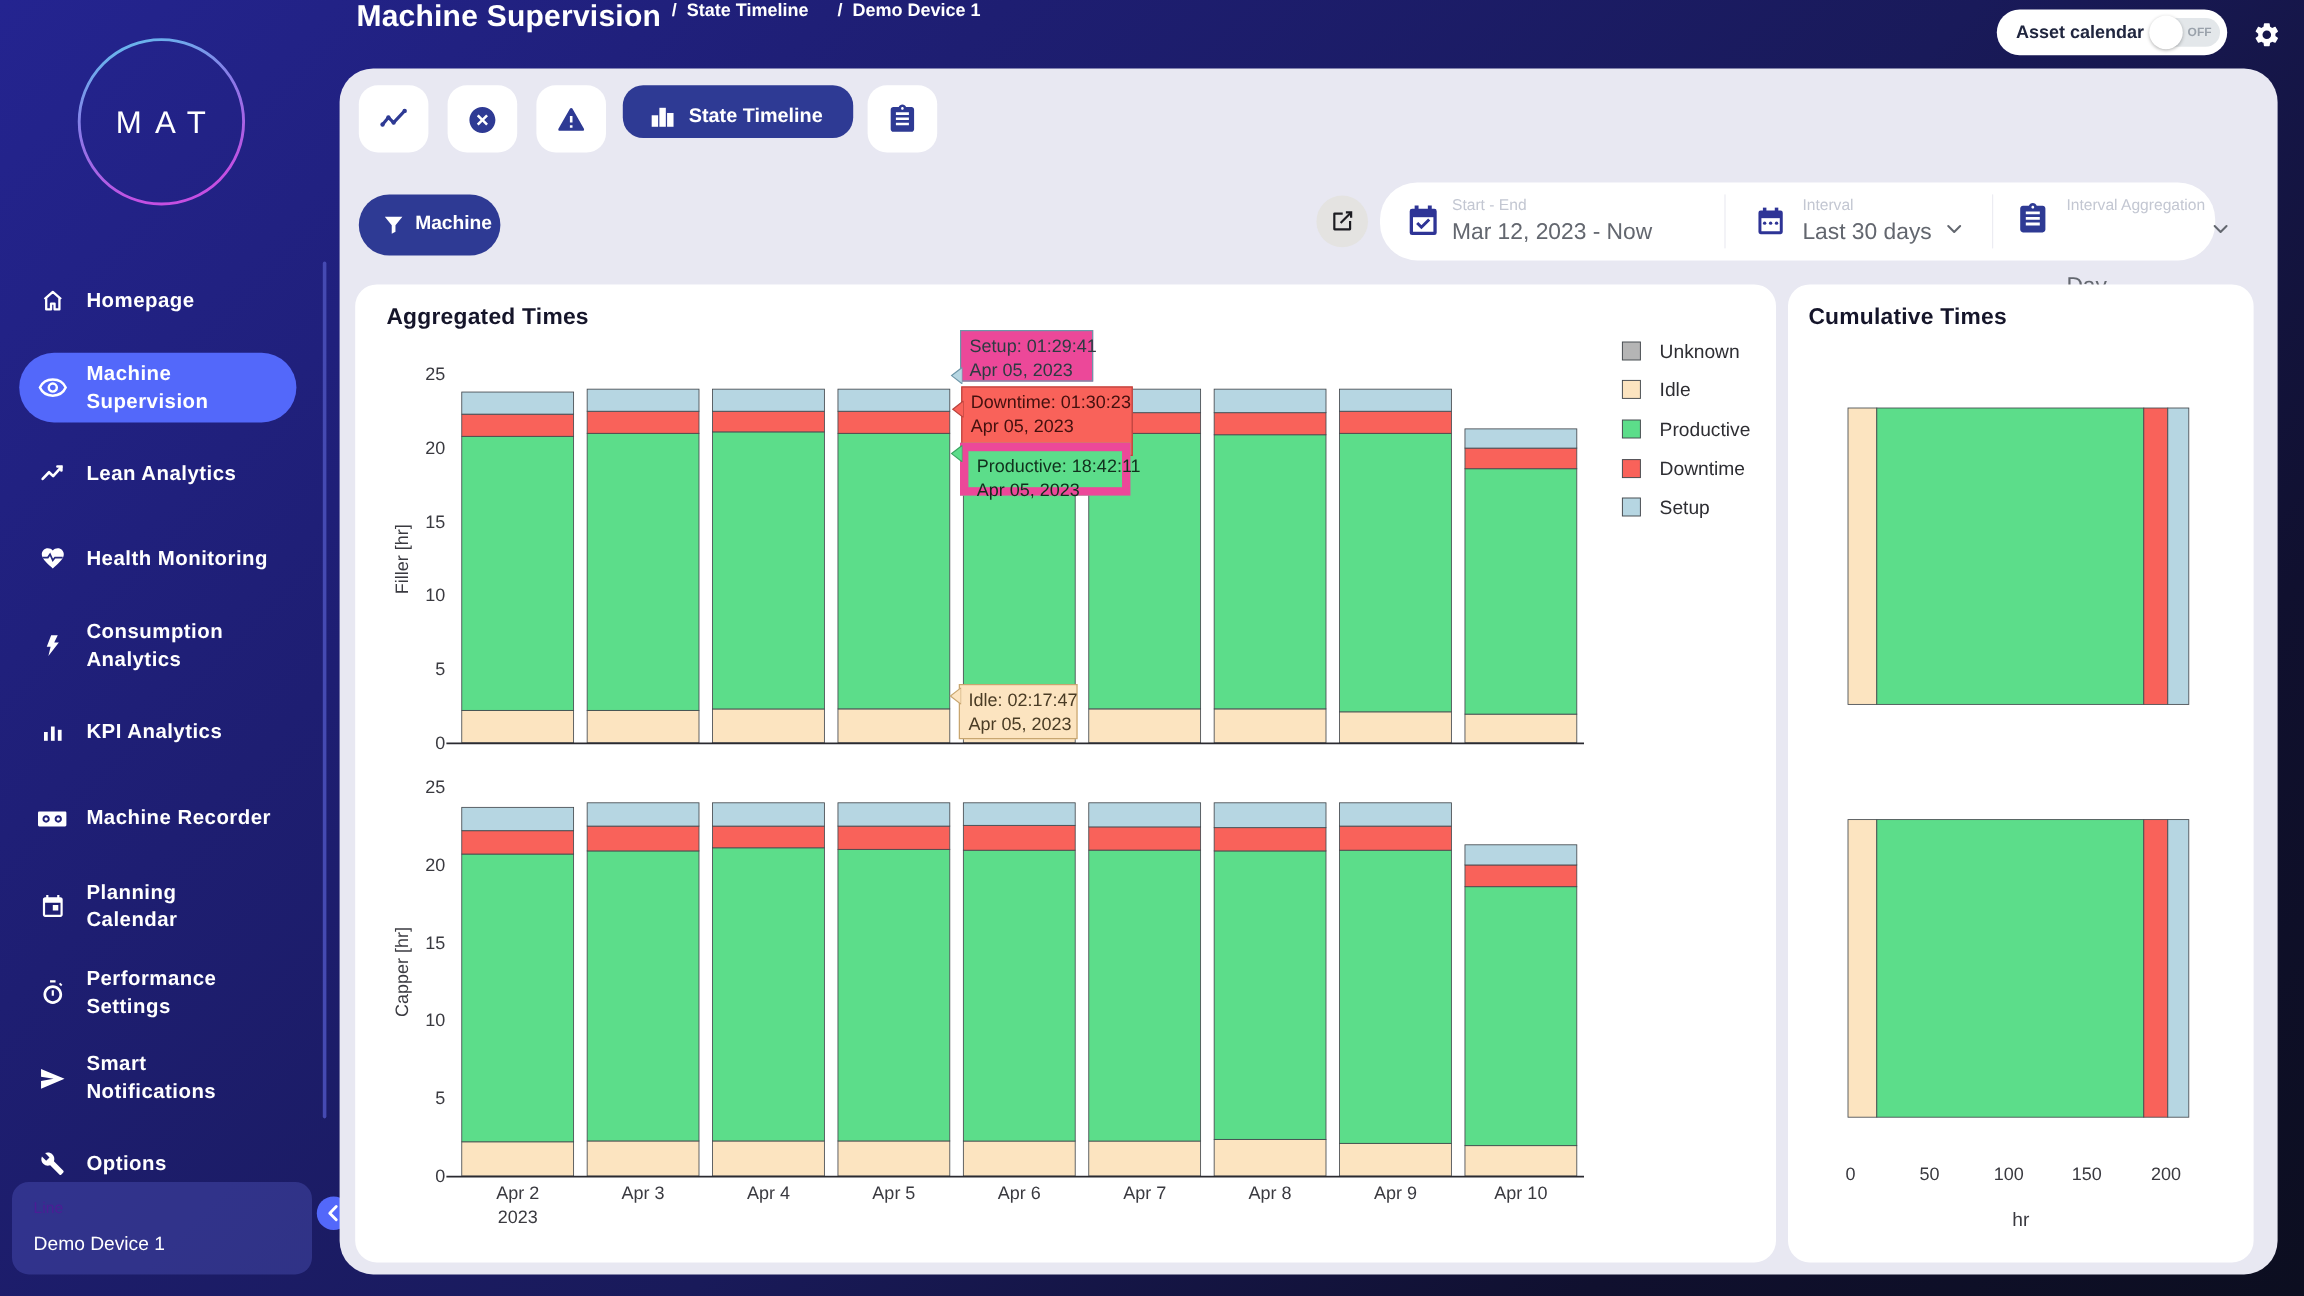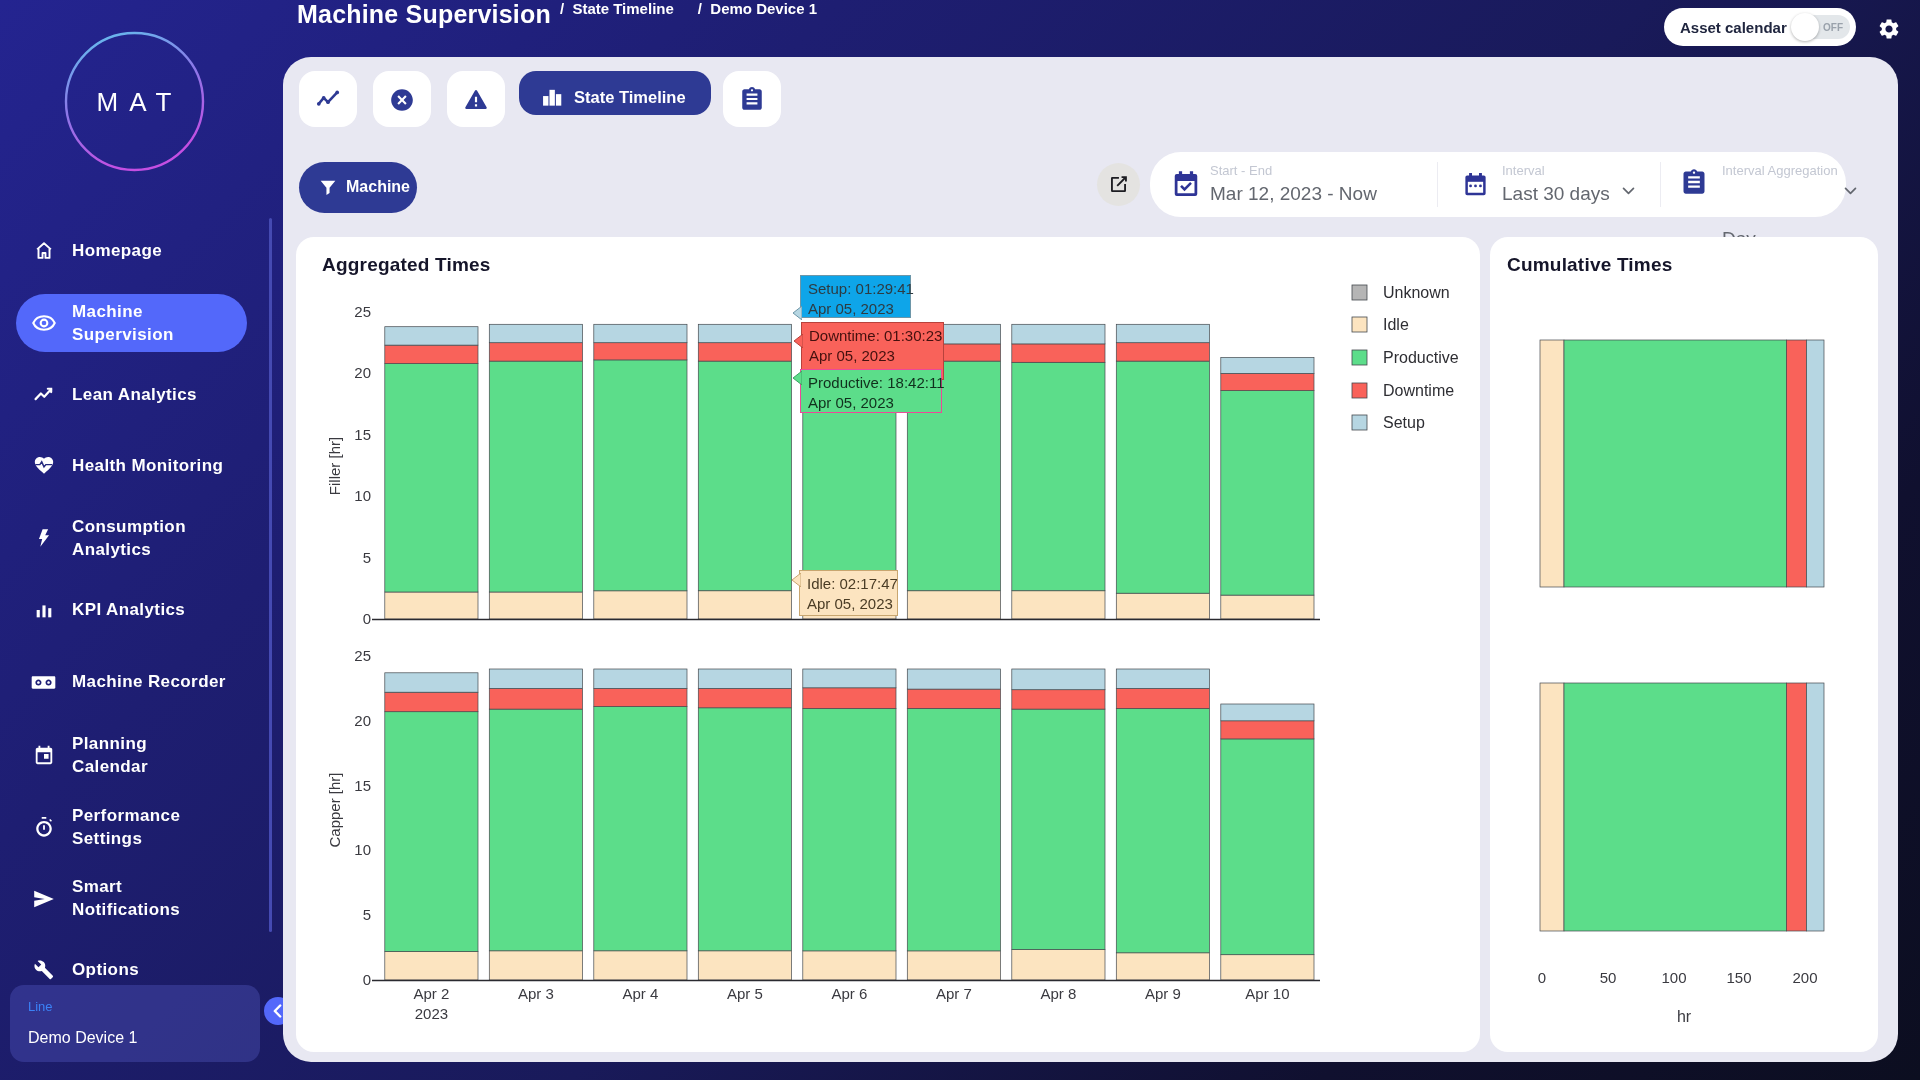--- a/index.html
+++ b/index.html
@@ -82,21 +82,21 @@
         <path fill="#fff" d="M2.2 20.2v-6.4l10.5-1.8L2.2 10.2V3.8L21.8 12z"></path>
       </svg>
   <div class="abs" style="left:72px;top:876px;font-size:17px;letter-spacing:.4px;font-weight:bold;color:#fff;line-height:22.5px;">Smart<br>Notifications</div>
   <svg class="abs" style="left:33px;top:959px;" width="22" height="22" viewBox="0 0 24 24">
         <path fill="#fff" d="M21.6 18.2 13 9.6c.8-2.1.4-4.6-1.3-6.3C9.9 1.5 7.2 1.1 5 2.1L9 6 6 9 2.1 5.1c-1 2.2-.6 4.9 1.2 6.7 1.7 1.7 4.2 2.1 6.3 1.3l8.6 8.6c.4.4 1 .4 1.4 0l1.9-1.9c.5-.5.5-1.2.1-1.6z"></path>
       </svg>
   <div class="abs" style="left:72px;top:959px;font-size:17px;letter-spacing:.4px;font-weight:bold;color:#fff;line-height:22.5px;">Options</div>
   </div>
 
   <div class="abs" style="left:10px;top:985px;width:250px;height:77px;background:rgba(103,112,228,0.28);border-radius:14px;">
-    <div class="abs" style="left:18px;top:14px;font-size:13px;color:#3b82f6;">Line</div>
+    <div class="abs" style="left:18px;top:14px;font-size:13px;color:#4c1d95;">Line</div>
     <div class="abs" style="left:18px;top:44px;font-size:16px;color:#fff;">Demo Device 1</div>
   </div>
   <div class="abs" style="left:264px;top:997px;width:28px;height:28px;background:#5368fa;border-radius:50%;">
     <svg width="28" height="28" viewBox="0 0 28 28">
         <path d="M16.2 8.5 L10.8 14 L16.2 19.5" fill="none" stroke="#fff" stroke-width="2.4" stroke-linecap="round" stroke-linejoin="round"></path>
       </svg>
   </div>
 </div>
 
 <div class="abs" style="left:297px;top:0;height:56px;display:flex;align-items:flex-start;color:#fff;">
@@ -328,33 +328,33 @@
 <rect x="1806.5" y="683" width="17.5" height="248" fill="#b6d6e2" stroke="#44494e" stroke-width="0.7"></rect>
 <text x="1542" y="983" text-anchor="middle" font-size="15" fill="#3a3a40" font-family="Liberation Sans, sans-serif">0</text>
 <text x="1608" y="983" text-anchor="middle" font-size="15" fill="#3a3a40" font-family="Liberation Sans, sans-serif">50</text>
 <text x="1674" y="983" text-anchor="middle" font-size="15" fill="#3a3a40" font-family="Liberation Sans, sans-serif">100</text>
 <text x="1739" y="983" text-anchor="middle" font-size="15" fill="#3a3a40" font-family="Liberation Sans, sans-serif">150</text>
 <text x="1805" y="983" text-anchor="middle" font-size="15" fill="#3a3a40" font-family="Liberation Sans, sans-serif">200</text>
 <text x="1684" y="1022" text-anchor="middle" font-size="16" fill="#3a3a40" font-family="Liberation Sans, sans-serif">hr</text>
 </svg>
 
 <div id="tooltips">
-<div class="abs" style="left:800px;top:275px;width:111px;height:43px;background:#0ea5e9;border:1px solid #6d96a8;z-index:5;">
+<div class="abs" style="left:800px;top:275px;width:111px;height:43px;background:#ec4899;border:1px solid #6d96a8;z-index:5;">
       <div class="abs" style="left:7px;top:3px;font-size:15px;color:#2d3b42;white-space:nowrap;line-height:20px;">Setup: 01:29:41<br>Apr 05, 2023</div>
     </div>
     <svg class="abs" style="left:792px;top:306px;z-index:6;" width="10" height="14" viewBox="0 0 10 14">
       <path d="M10 0 L1 7 L10 14 Z" fill="#b6d6e2" stroke="#6d96a8" stroke-width="1"></path>
     </svg>
 <div class="abs" style="left:801px;top:322px;width:143px;height:58px;background:#f9625a;border:1px solid #b8423c;z-index:5;">
       <div class="abs" style="left:7px;top:3px;font-size:15px;color:#44100e;white-space:nowrap;line-height:20px;">Downtime: 01:30:23<br>Apr 05, 2023</div>
     </div>
     <svg class="abs" style="left:793px;top:334px;z-index:6;" width="10" height="14" viewBox="0 0 10 14">
       <path d="M10 0 L1 7 L10 14 Z" fill="#f9625a" stroke="#b8423c" stroke-width="1"></path>
     </svg>
-<div class="abs" style="left:800px;top:369px;width:142px;height:44px;background:#5cdd8a;border:1px solid #ec4899;z-index:5;">
+<div class="abs" style="left:800px;top:369px;width:142px;height:44px;background:#5cdd8a;border:7px solid #ec4899;z-index:5;">
       <div class="abs" style="left:7px;top:3px;font-size:15px;color:#11301d;white-space:nowrap;line-height:20px;">Productive: 18:42:11<br>Apr 05, 2023</div>
     </div>
     <svg class="abs" style="left:792px;top:371px;z-index:6;" width="10" height="14" viewBox="0 0 10 14">
       <path d="M10 0 L1 7 L10 14 Z" fill="#5cdd8a" stroke="#3aa562" stroke-width="1"></path>
     </svg>
 <div class="abs" style="left:799px;top:570px;width:99px;height:46px;background:#fce4c0;border:1px solid #c8a670;z-index:5;">
       <div class="abs" style="left:7px;top:3px;font-size:15px;color:#4a3c25;white-space:nowrap;line-height:20px;">Idle: 02:17:47<br>Apr 05, 2023</div>
     </div>
     <svg class="abs" style="left:791px;top:573px;z-index:6;" width="10" height="14" viewBox="0 0 10 14">
       <path d="M10 0 L1 7 L10 14 Z" fill="#fce4c0" stroke="#c8a670" stroke-width="1"></path>

